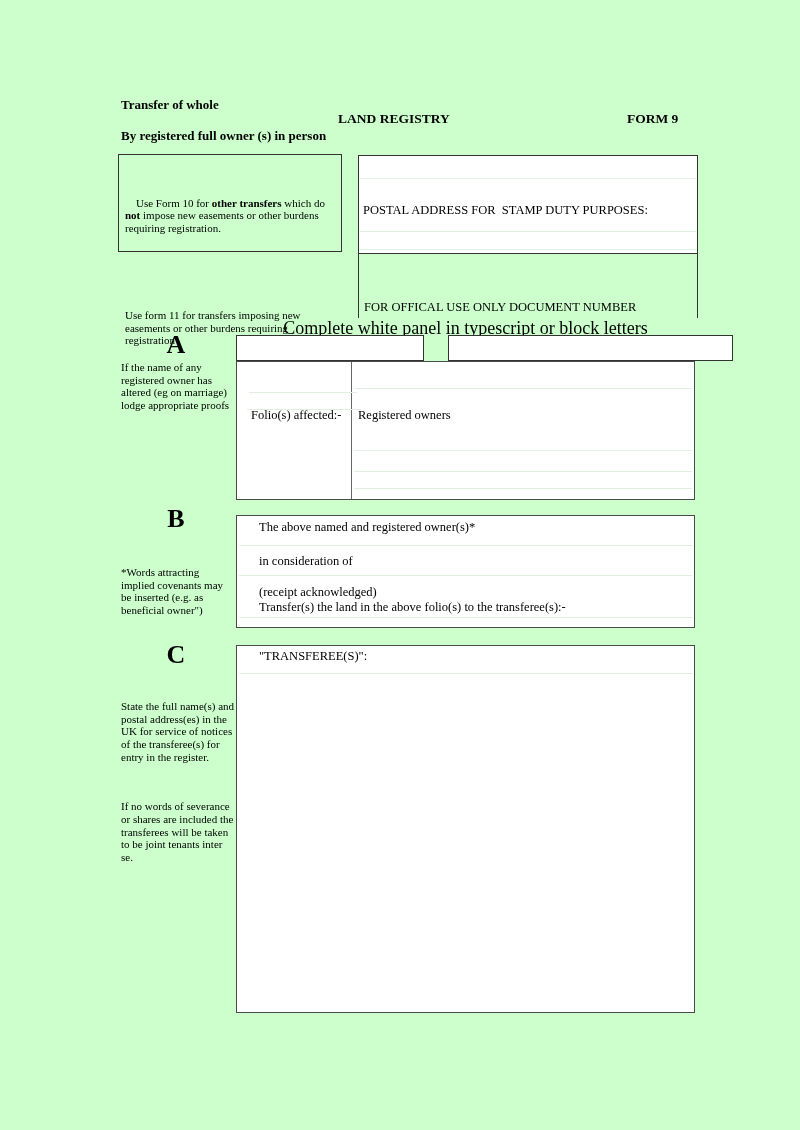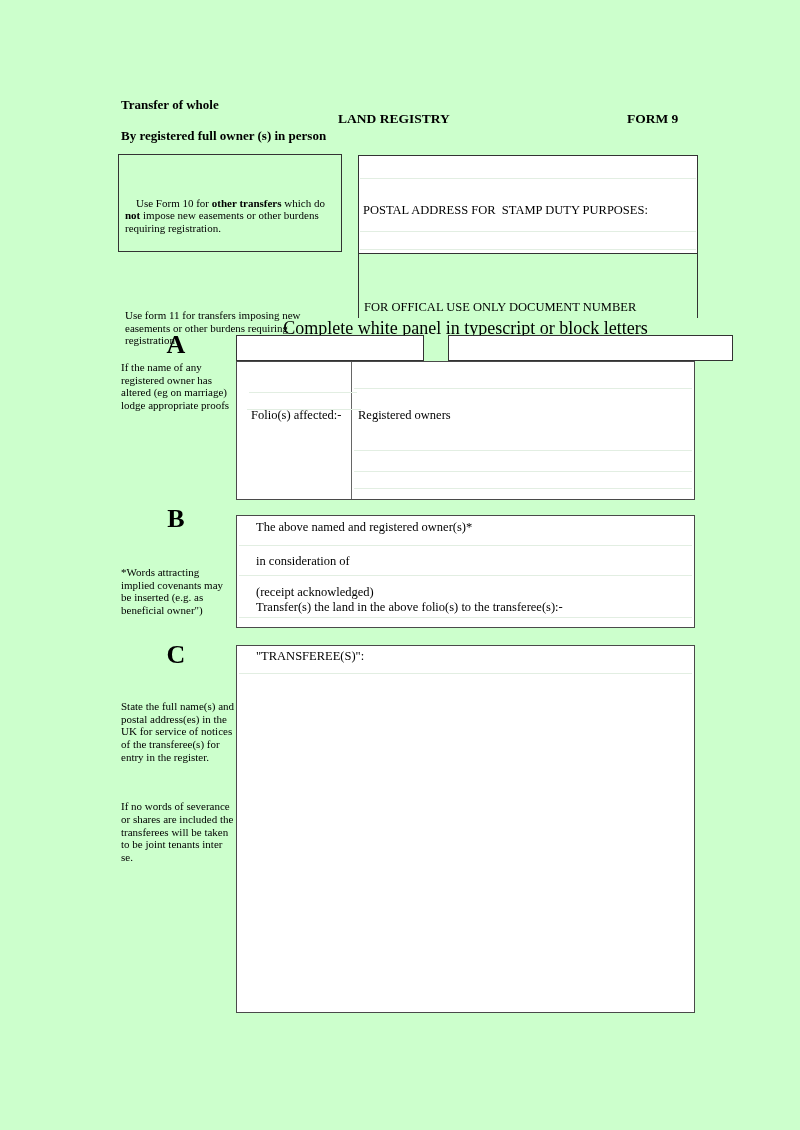--- a/index.html
+++ b/index.html
@@ -22,21 +22,21 @@
   .side-letter{
     font-size:26px;font-weight:bold;text-align:center;width:114px;
     line-height:26px;
   }
   .side-note{
     width:114px;font-size:11px;line-height:12.6px;white-space:pre-wrap;
   }
   .side-note p{margin:0 0 12px 0;}
   .faint{position:absolute;height:1px;background:#e2eee2;}
   .vline{position:absolute;width:1px;background:#666;}
-  .ptext{font-size:12.5px;line-height:15px;padding-left:19px;position:absolute;white-space:pre-wrap;}
+  .ptext{font-size:12.5px;line-height:15px;padding-left:11px;position:absolute;white-space:pre-wrap;margin-left:11px;}
   .center-instr{font-size:18px;font-weight:normal;text-align:center;}
 </style>
 </head>
 <body>
 
 <div class="abs hdr" style="left:121px;top:97px;">Transfer of whole</div>
 <div class="abs hdr-big" style="left:338px;top:111px;">LAND REGISTRY</div>
 <div class="abs hdr-big" style="left:627px;top:111px;">FORM 9</div>
 <div class="abs hdr" style="left:121px;top:128px;">By registered full owner (s) in person</div>
 

